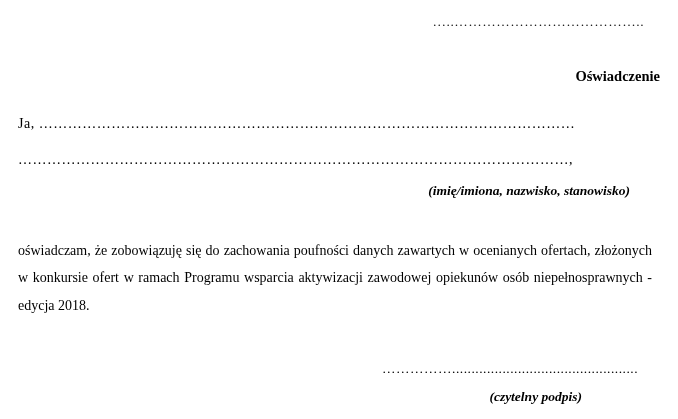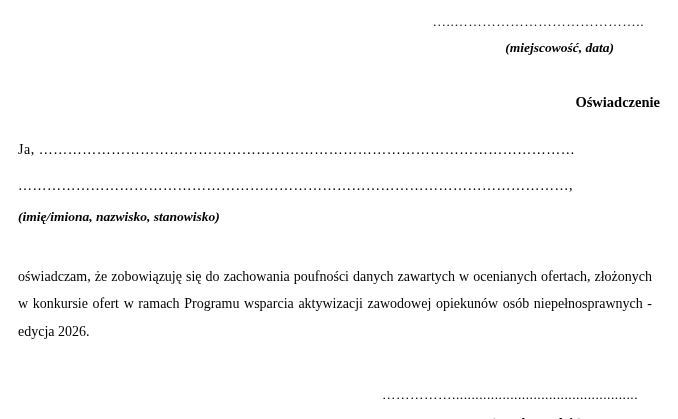--- a/index.html
+++ b/index.html
@@ -51,21 +51,21 @@
     white-space: nowrap;
     overflow: hidden;
   }
   .decl-line-2 {
     font-size: 14px;
     margin-top: 20px;
     white-space: nowrap;
     overflow: hidden;
   }
   .fields-caption {
-    text-align: left;
+    text-align: right;
     font-style: italic;
     font-weight: bold;
     font-size: 13.5px;
     margin-top: 15px;
     padding-right: 30px;
   }
   .body-text {
     font-size: 14px;
     margin-top: 38px;
     text-align: justify;
@@ -87,29 +87,28 @@
     padding-right: 78px;
   }
 </style>
 </head>
 <body>
 
 <div class="page">
 
   <div class="place-date-line line-dots">…..…………………………………..</div>
 
-  <div class="place-date-caption">(miejscowość, data)</div>
 
   <div class="doc-title">Oświadczenie</div>
 
   <div class="decl-line-1 line-dots">Ja, …………………………………………………………………………………………………</div>
 
   <div class="decl-line-2 line-dots">……………………………………………………………………………………………………,</div>
 
   <div class="fields-caption">(imię/imiona, nazwisko, stanowisko)</div>
 
-  <div class="body-text">oświadczam, że zobowiązuję się do zachowania poufności danych zawartych w ocenianych ofertach, złożonych w konkursie ofert w ramach Programu wsparcia aktywizacji zawodowej opiekunów osób niepełnosprawnych - edycja 2026.</div>
+  <div class="body-text">oświadczam, że zobowiązuję się do zachowania poufności danych zawartych w ocenianych ofertach, złożonych w konkursie ofert w ramach Programu wsparcia aktywizacji zawodowej opiekunów osób niepełnosprawnych - edycja 2018.</div>
 
   <div class="sign-line line-dots">……………................................................</div>
 
   <div class="sign-caption">(czytelny podpis)</div>
 
 </div>
 
 </body></html>

